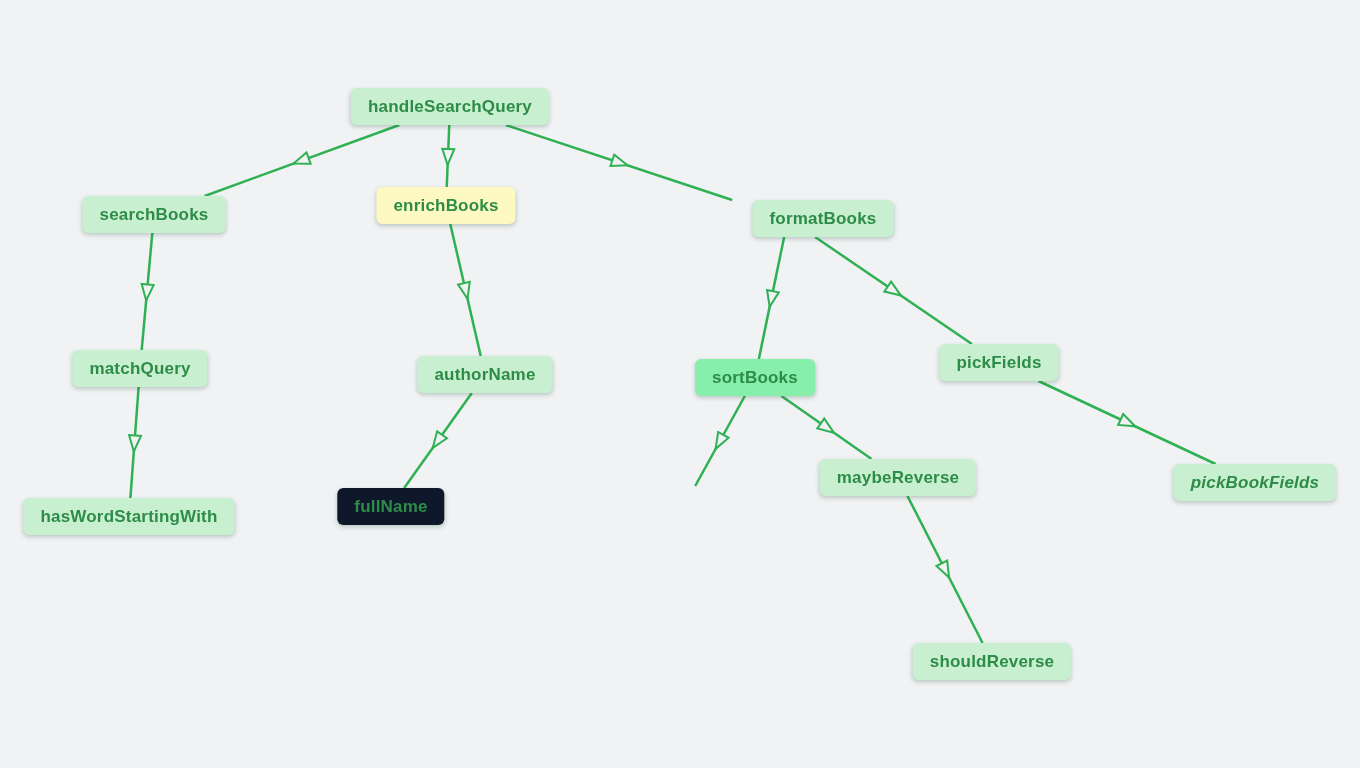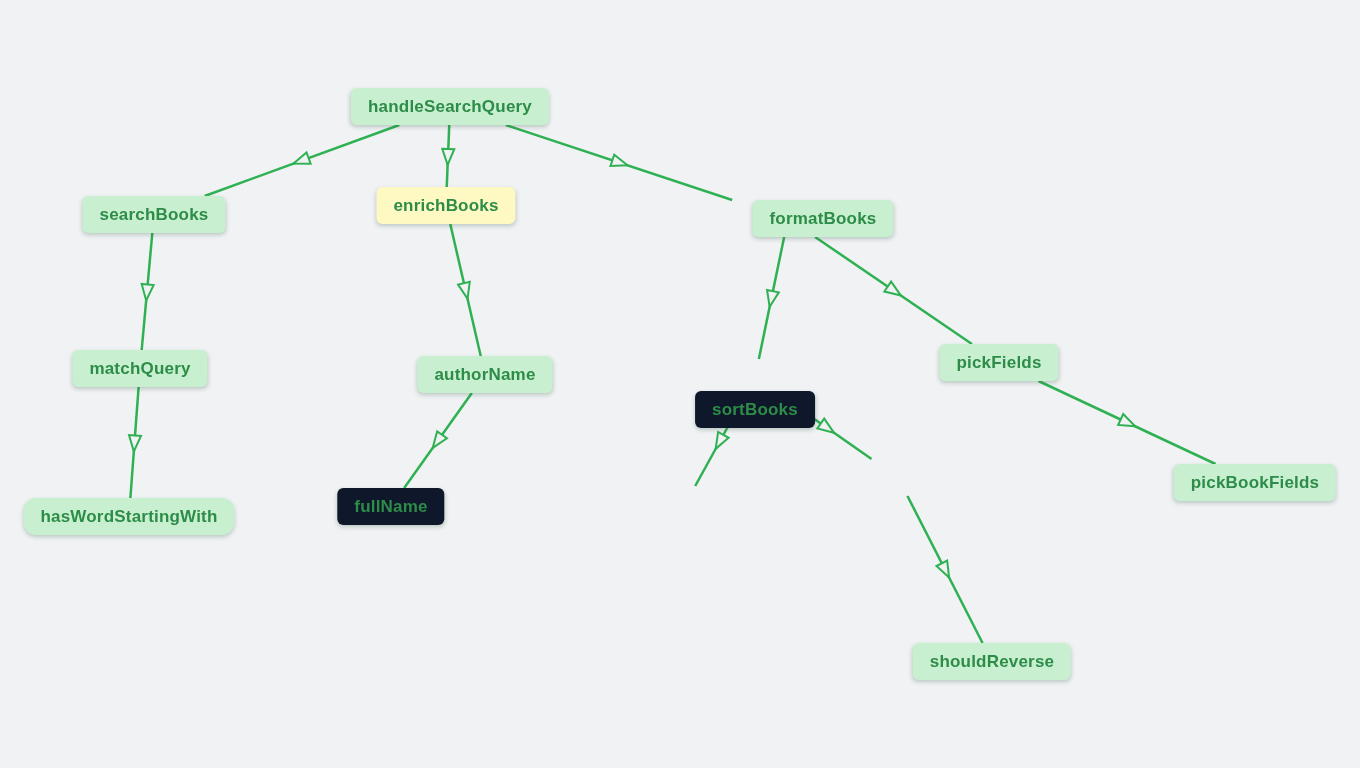--- a/index.html
+++ b/index.html
@@ -92,19 +92,20 @@
         <line x1="1038.4666666666667" y1="381" x2="1215.5333333333333" y2="464" stroke="#2fb153" stroke-width="2.5"></line>
         <polygon points="1135.14913042363,426.3199048860765 1118.1151841909036,424.9617164821382 1123.2083907056722,414.0962092506318" fill="#f0f2f4" stroke="#2fb153" stroke-width="2" stroke-linejoin="miter"></polygon>
       </g>
     </svg>
 <div class="node" style="left: 450px; top: 88px; background: rgb(200, 240, 208); color: rgb(45, 140, 71);">handleSearchQuery</div>
     <div class="node" style="left: 154px; top: 196px; background: rgb(200, 240, 208); color: rgb(45, 140, 71);">searchBooks</div>
     <div class="node" style="left: 446px; top: 187px; background: #fef9c3; color: rgb(45, 140, 71);">enrichBooks</div>
     <div class="node" style="left: 788px; top: 200px; background: rgb(200, 240, 208); color: rgb(45, 140, 71); margin-left: 35px;">formatBooks</div>
     <div class="node" style="left: 140px; top: 350px; background: rgb(200, 240, 208); color: rgb(45, 140, 71);">matchQuery</div>
     <div class="node" style="left: 485px; top: 356px; background: rgb(200, 240, 208); color: rgb(45, 140, 71);">authorName</div>
-    <div class="node" style="left: 755px; top: 359px; background: #0f172a; color: rgb(45, 140, 71); margin-top: 32px;">sortBooks</div>
+    <div class="node" style="left: 755px; top: 359px; background: #86efac; color: rgb(45, 140, 71);">sortBooks</div>
     <div class="node" style="left: 999px; top: 344px; background: rgb(200, 240, 208); color: rgb(45, 140, 71);">pickFields</div>
-    <div class="node" style="left: 129px; top: 498px; background: rgb(200, 240, 208); color: rgb(45, 140, 71); border-radius: 13px;">hasWordStartingWith</div>
+    <div class="node" style="left: 129px; top: 498px; background: rgb(200, 240, 208); color: rgb(45, 140, 71);">hasWordStartingWith</div>
     <div class="node" style="left: 391px; top: 488px; background: #0f172a; color: rgb(45, 140, 71);">fullName</div>
-    <div class="node" style="left: 1255px; top: 464px; background: rgb(200, 240, 208); color: rgb(45, 140, 71);">pickBookFields</div>
+    <div class="node" style="left: 898px; top: 459px; background: rgb(200, 240, 208); color: rgb(45, 140, 71);">maybeReverse</div>
+    <div class="node" style="left: 1255px; top: 464px; background: rgb(200, 240, 208); color: rgb(45, 140, 71); font-style: italic;">pickBookFields</div>
     <div class="node" style="left: 992px; top: 643px; background: rgb(200, 240, 208); color: rgb(45, 140, 71);">shouldReverse</div>
   </div>
 
 </body></html>

